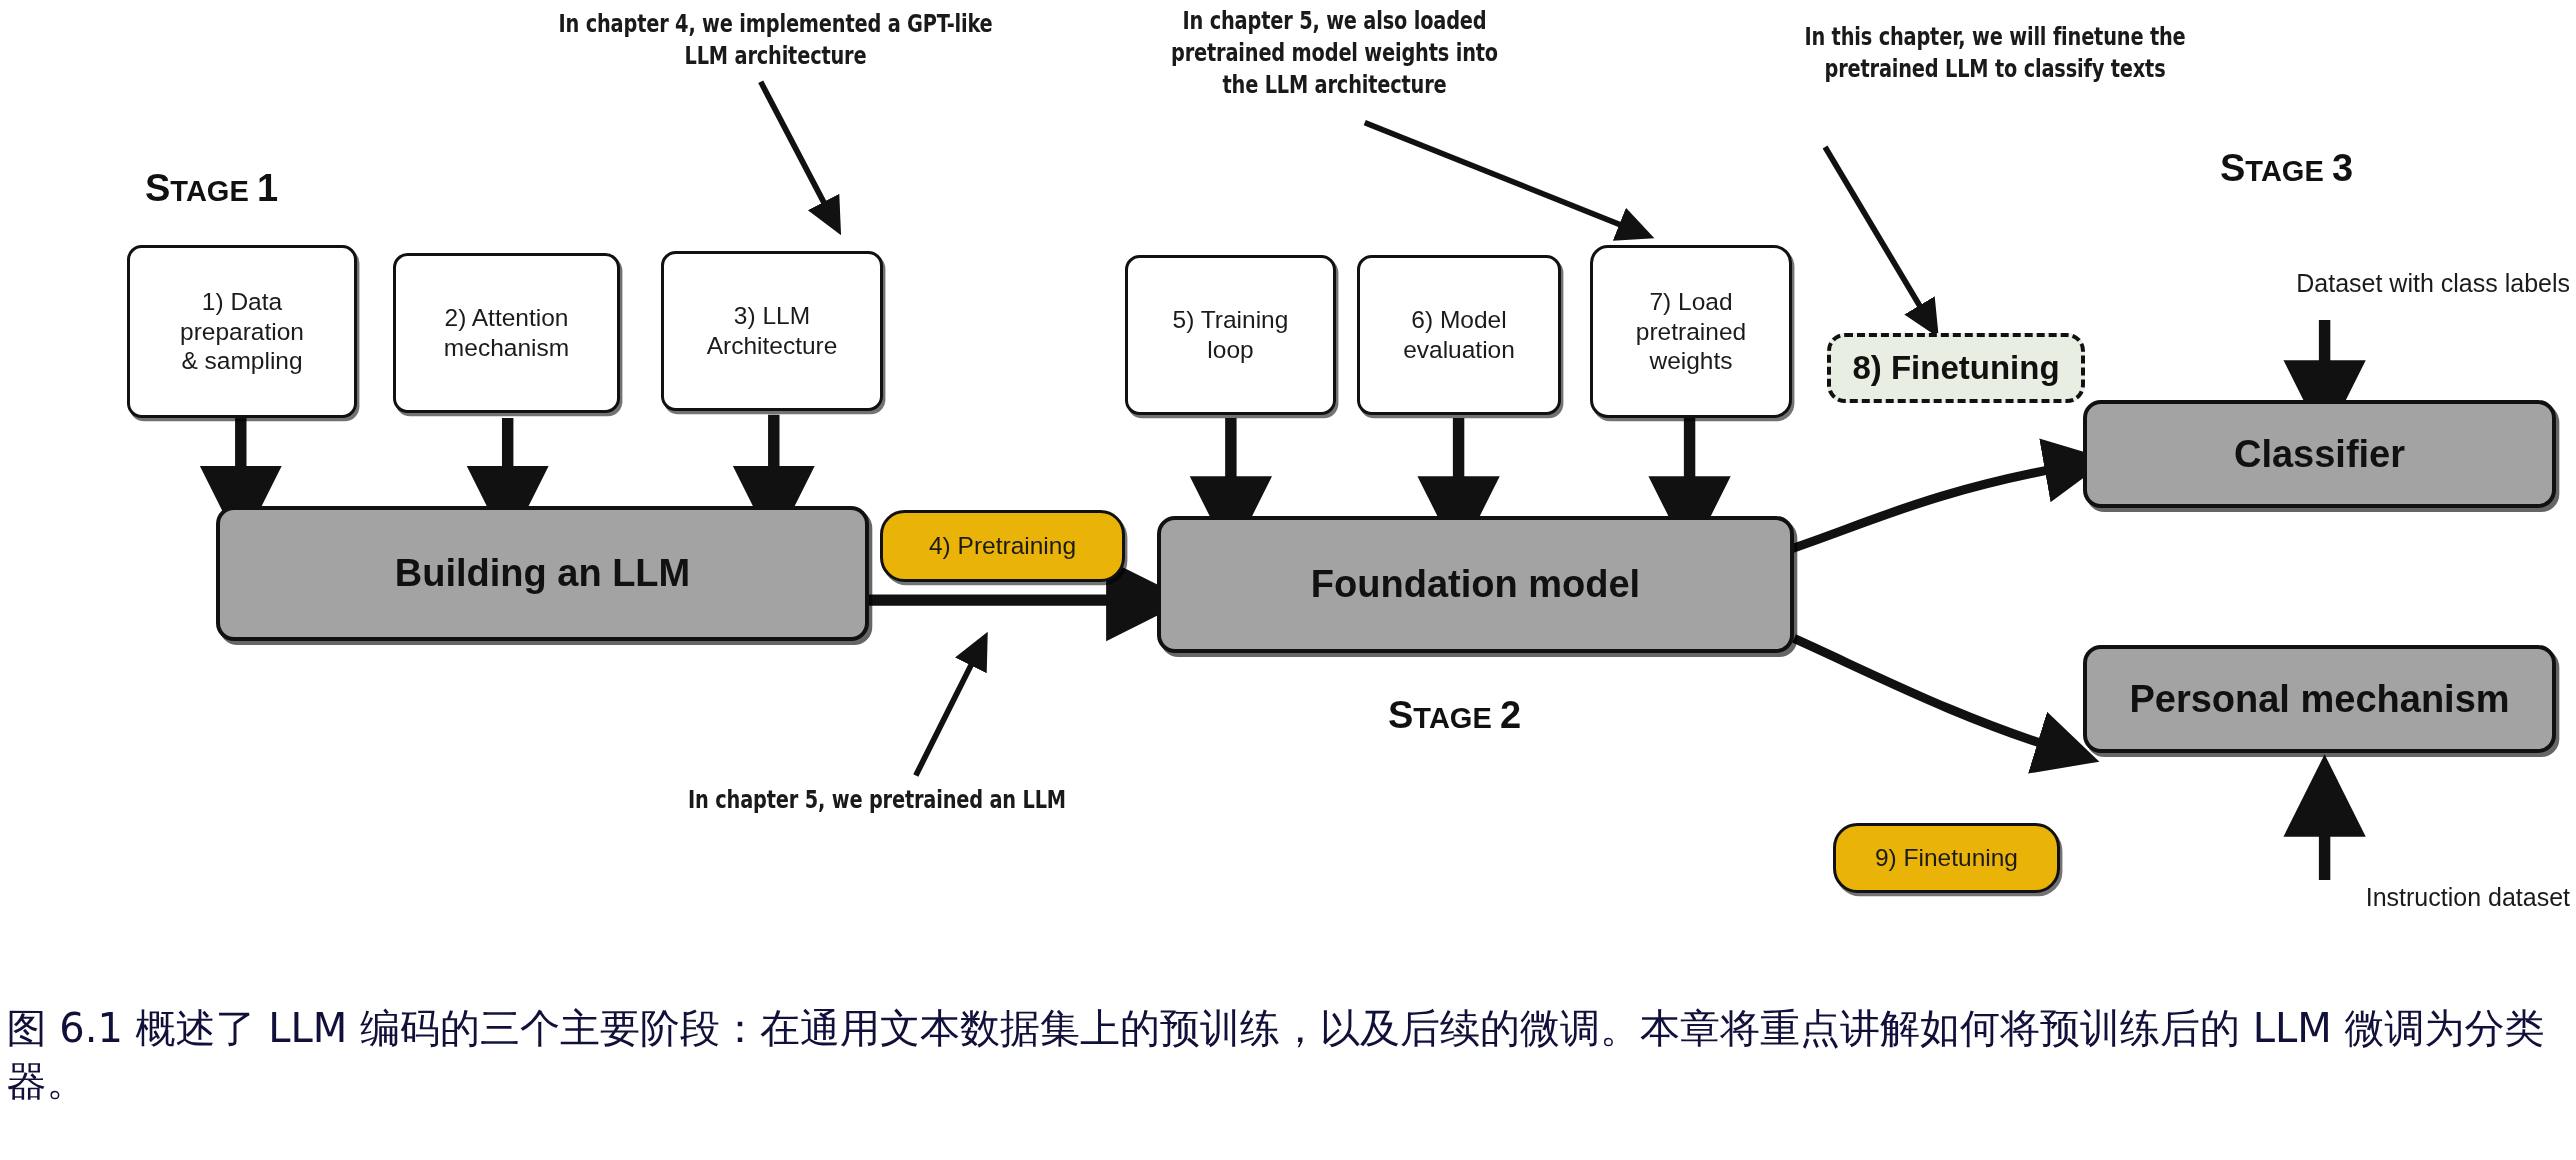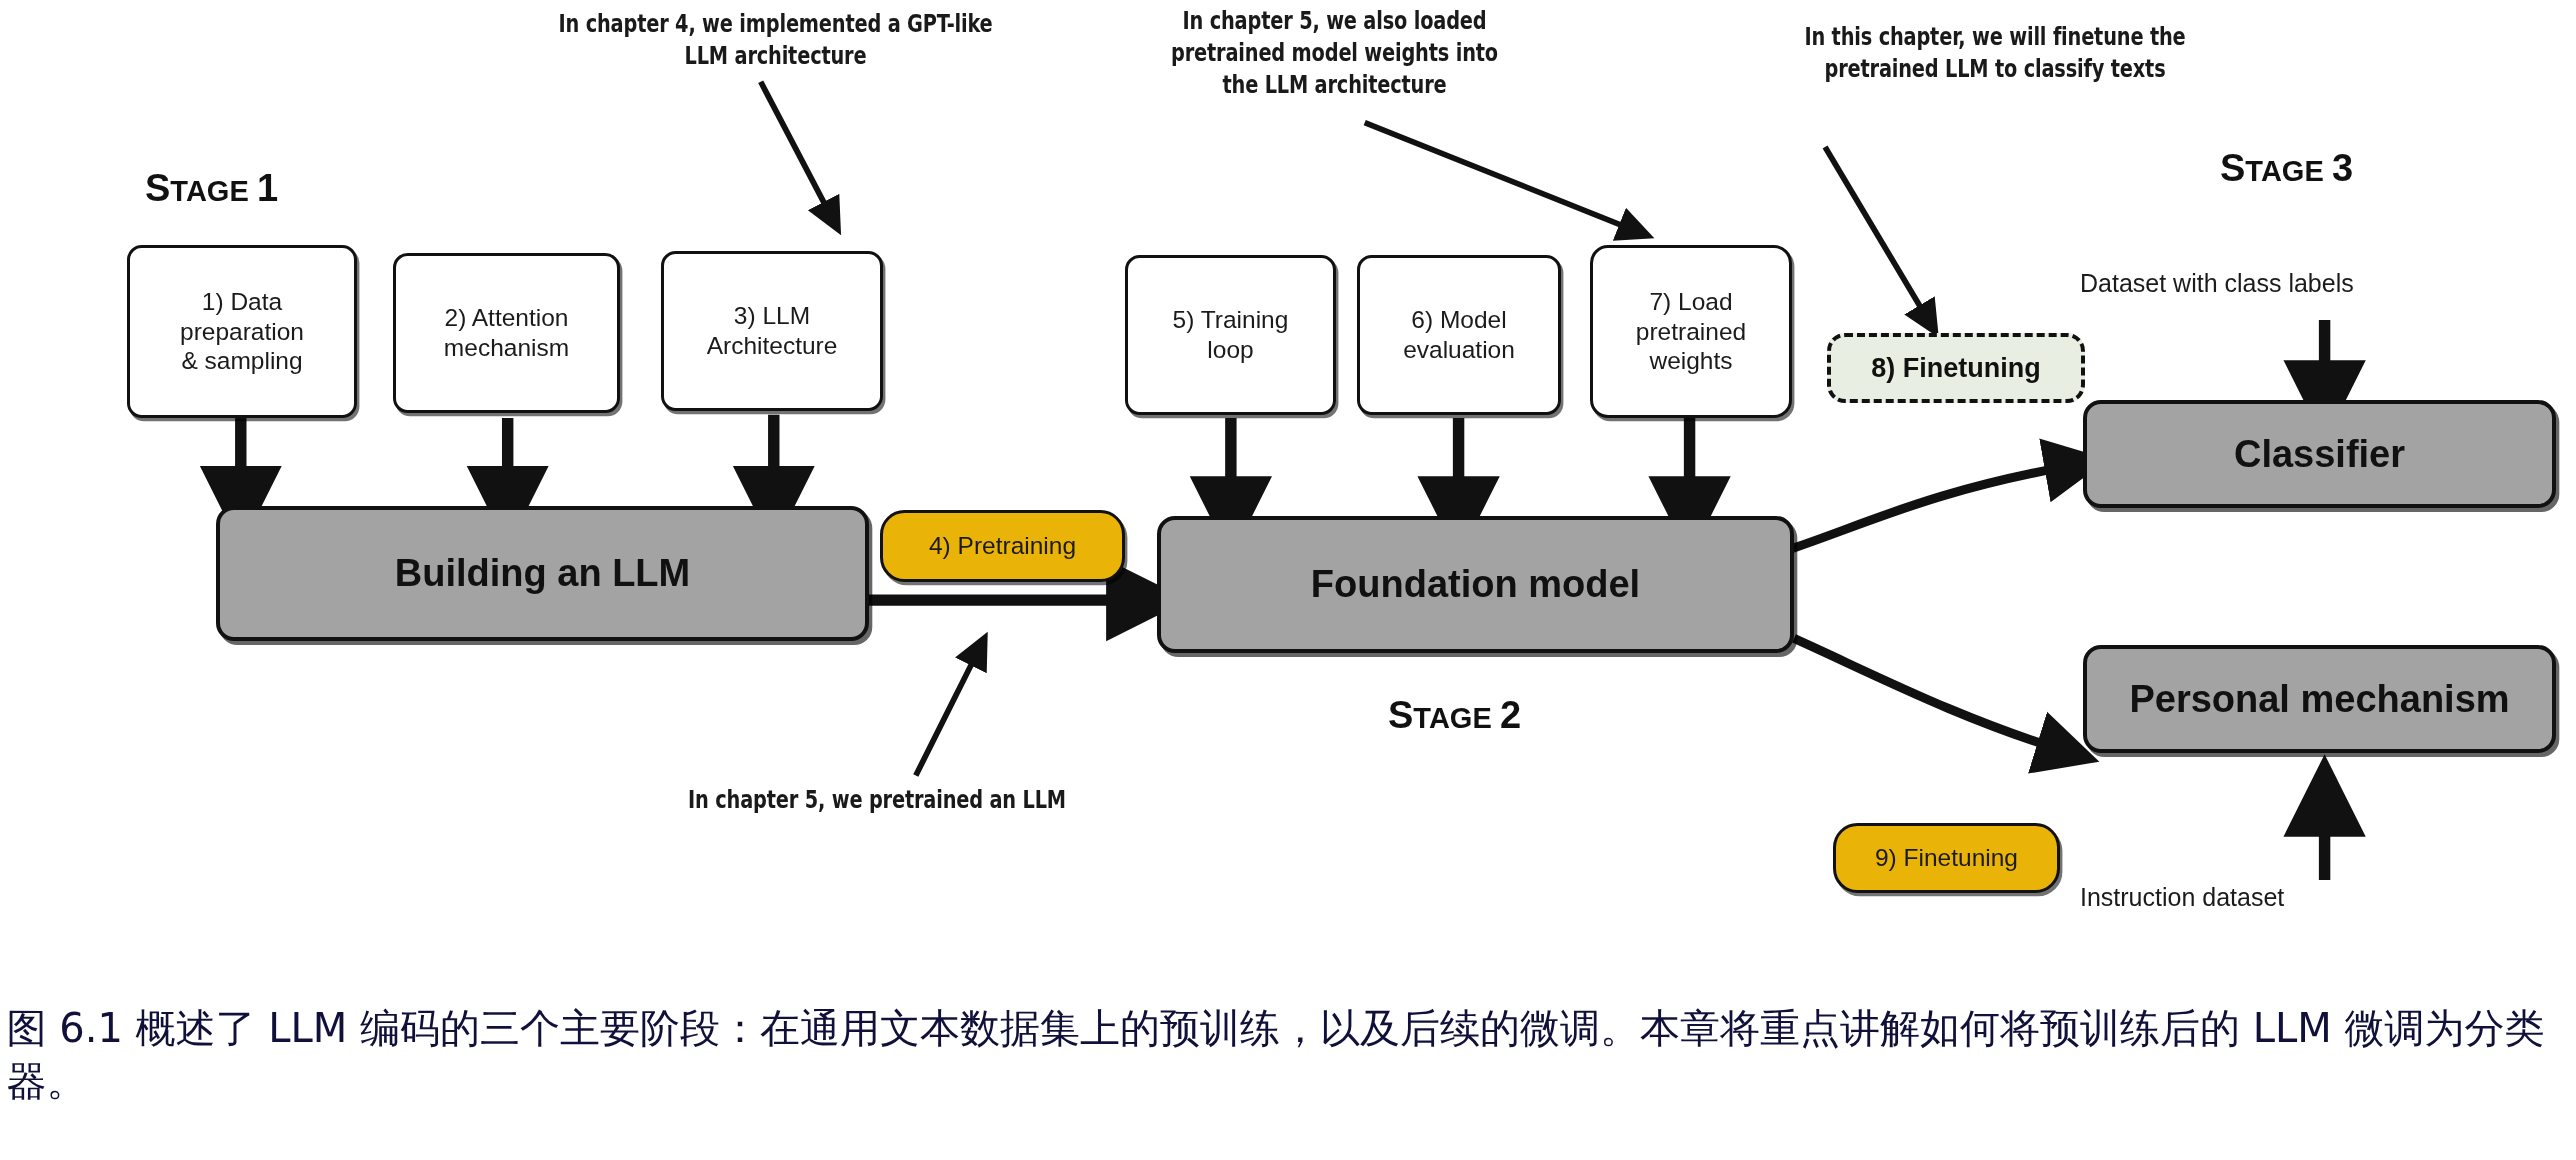--- a/index.html
+++ b/index.html
@@ -84,21 +84,21 @@
 
   
   .dashbox {
     box-sizing: border-box;
     background: #e9eee2;
     border: 4.1px dashed #111111;
     border-radius: 18px;
     display: flex;
     align-items: center;
     justify-content: center;
-    font-size: 27px;
+    font-size: 33px;
     font-weight: 700;
     color: #111111;
     white-space: nowrap;
   }
 
   
   .bbox {
     box-sizing: border-box;
     background: #a3a3a3;
     border: 4.1px solid #111111;
@@ -111,21 +111,21 @@
     color: #111111;
     white-space: nowrap;
     box-shadow: 3.3px 4.1px 0 rgba(0,0,0,0.6);
   }
 
   
   .plain {
     font-size: 25px;
     color: #1b1b1b;
     white-space: nowrap;
-    text-align: left;
+    text-align: right;
   }
 
   
   .caption {
     position: absolute;
     left: 6.5px;
     top: 1002px;
     width: 2555px;
     font-family: "DejaVu Sans", "Liberation Sans", sans-serif;
     font-size: 40px;

